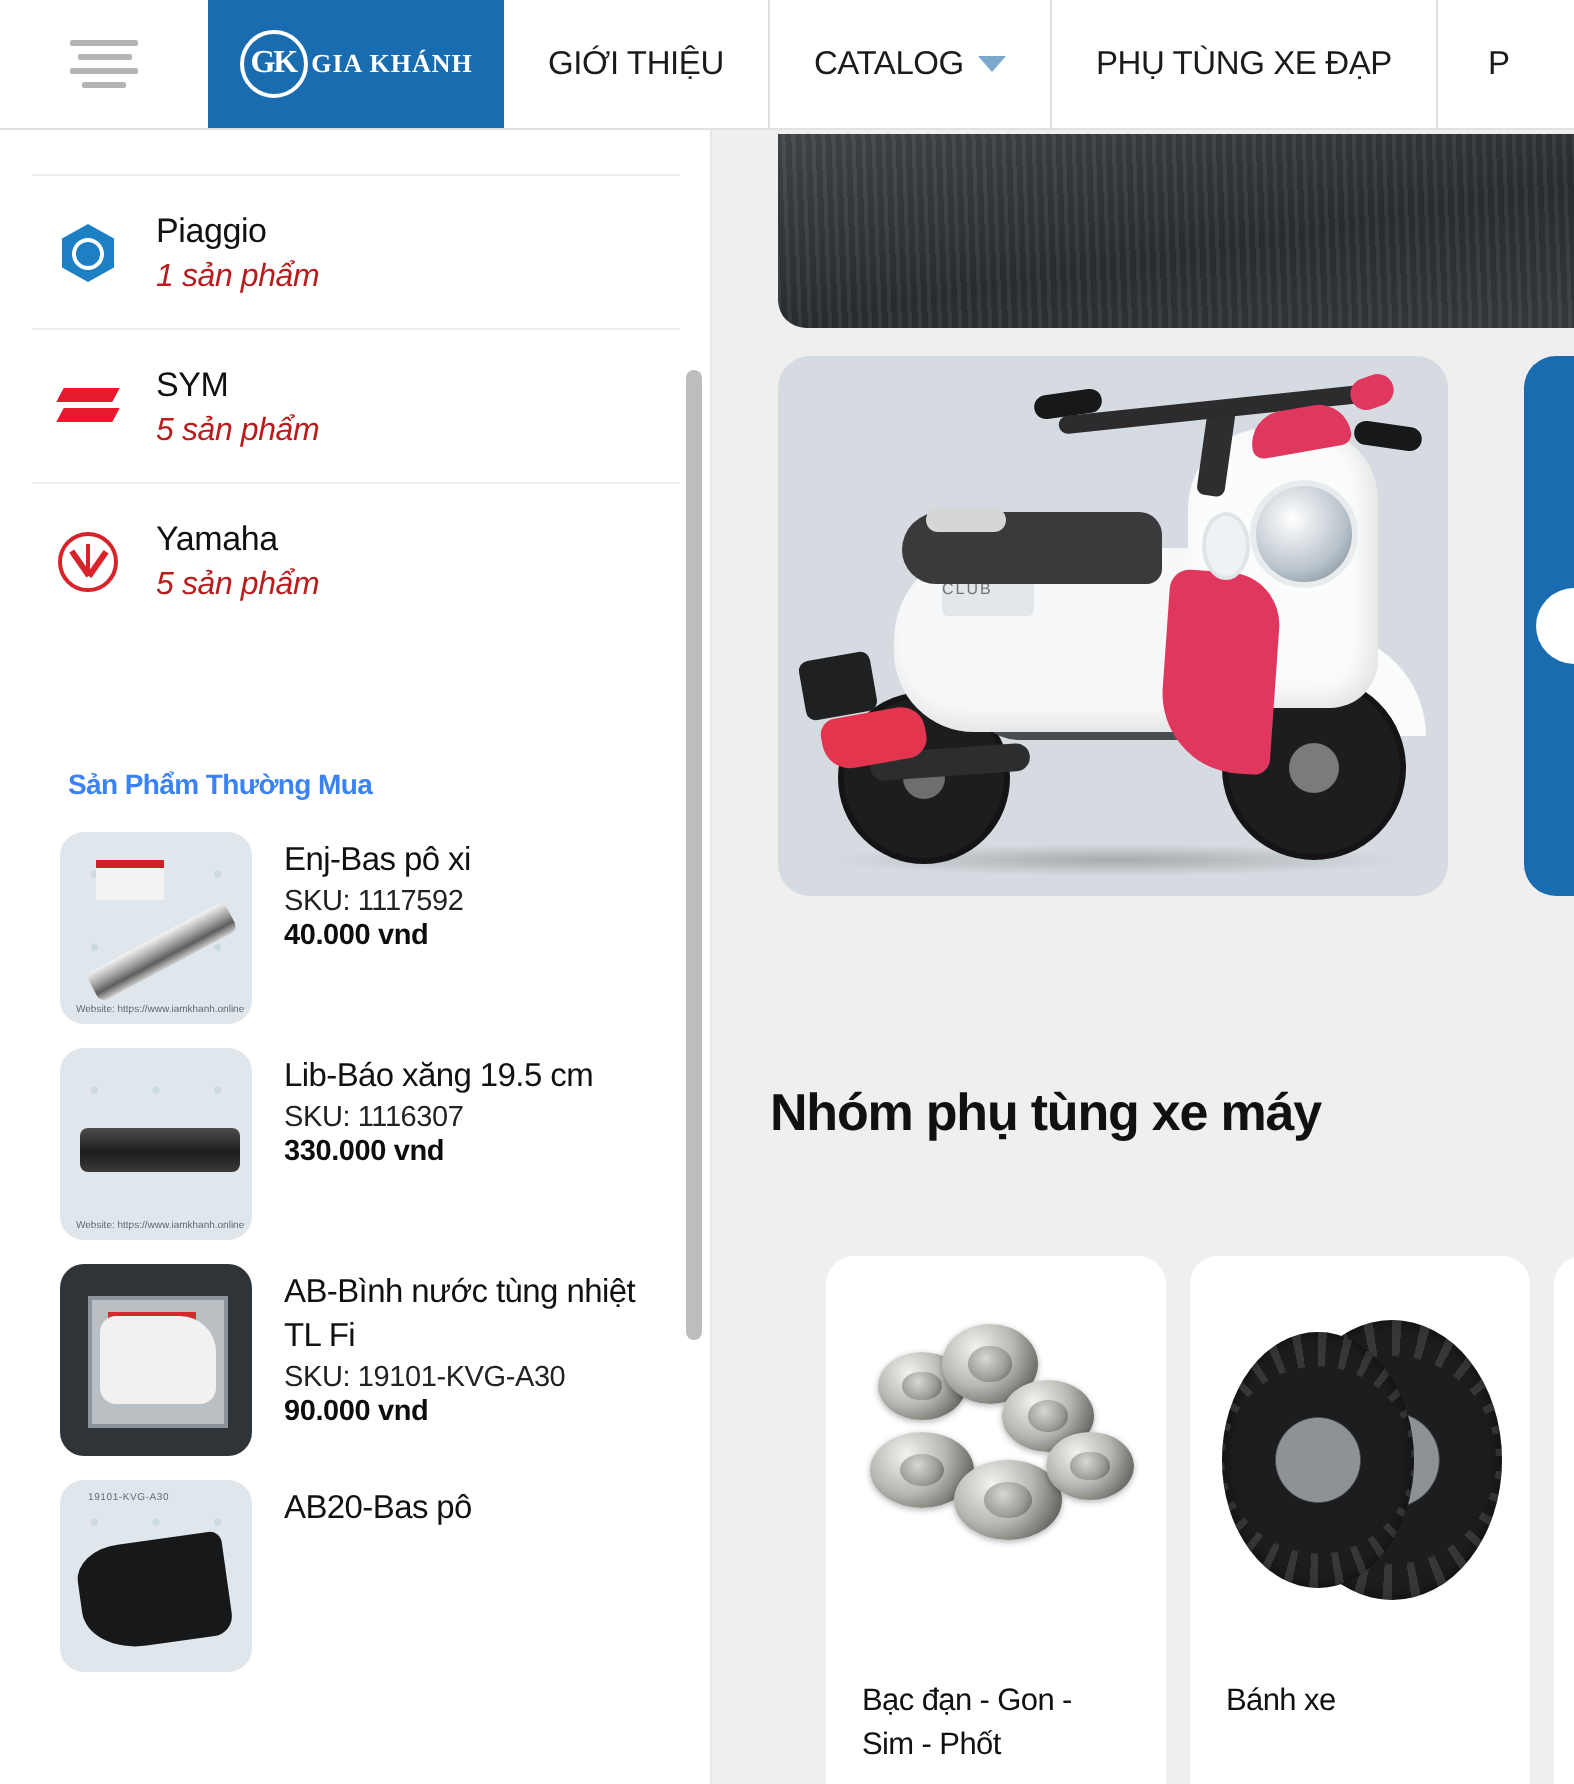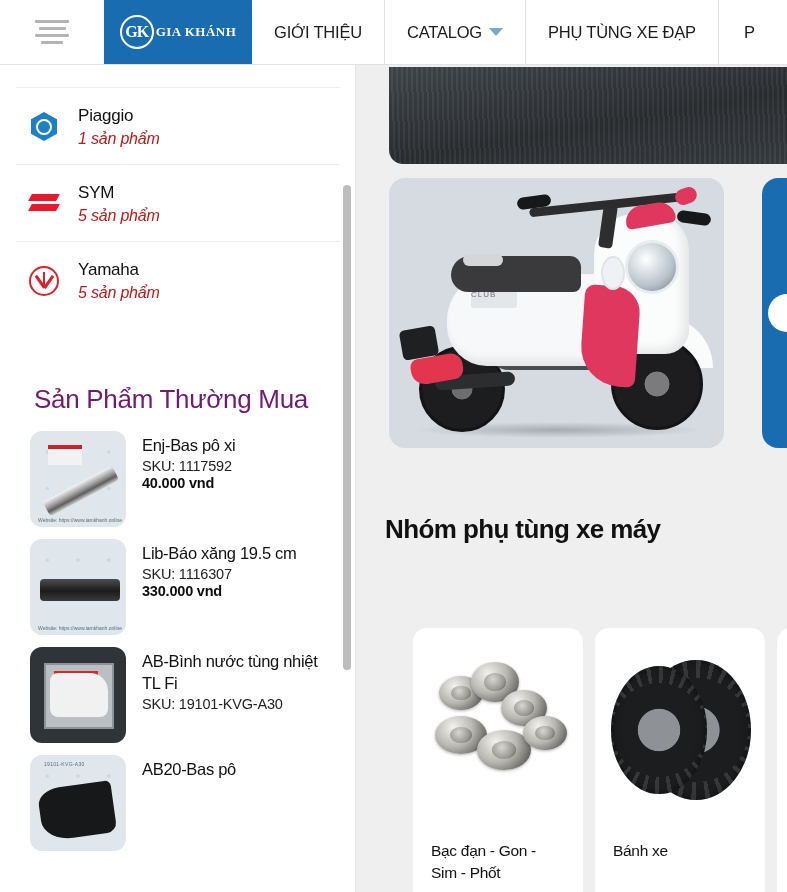--- a/index.html
+++ b/index.html
@@ -104,21 +104,21 @@
   }
   .ico-yamaha::before { transform: rotate(-35deg); }
   .ico-yamaha::after  { transform: rotate(35deg); }
   .ico-yamaha .stem {
     position: absolute; width: 2.5px; height: 16px; background: #d8232a;
     left: 11.5px; top: 4px;
   }
 
   .sb-gap { height: 62px; }
   .sb-heading {
-    font-size: 26px; font-weight: normal; color: #701a75;
+    font-size: 14px; font-weight: bold; color: #3b82f6;
     padding: 4px 0 10px 18px; letter-spacing: -0.3px;
   }
 
   .prod-row { display: flex; gap: 16px; padding: 6px 2px 6px 14px; cursor: pointer; }
   .prod-thumb {
     width: 96px; height: 96px; flex: 0 0 96px; border-radius: 12px;
     background: #dfe7ec; position: relative; overflow: hidden;
   }
   .prod-thumb .wm {
     position: absolute; inset: 0;
@@ -293,21 +293,21 @@
     left: 82px; top: 104px; width: 46px; height: 26px; background: #e4e7ea;
     border-radius: 3px; font-size: 8px; color: #6d7479; 
     line-height: 26px; letter-spacing: 1px;
   }
   .sc-shadow {
     left: 24px; top: 244px; width: 290px; height: 16px; border-radius: 50%;
     background: radial-gradient(ellipse, rgba(0,0,0,.22), transparent 70%);
   }
 
   .section-title {
-    position: absolute; left: 28px; top: 449px; font-size: 26px;
+    position: absolute; left: 28px; top: 476px; font-size: 26px;
     font-weight: bold; color: #111; letter-spacing: -0.6px; white-space: nowrap;
   }
 
   .cat-card {
     position: absolute; top: 563px; background: #ffffff; border-radius: 14px;
     overflow: hidden; cursor: pointer;
   }
   .cat-card.c1 { left: 56px; width: 170px; height: 329px; }
   .cat-card.c2 { left: 238px; width: 170px; height: 329px; }
   .cat-card.c3 { left: 420px; width: 170px; height: 329px; }
@@ -449,20 +449,21 @@
       <div class="prod-row">
         <div class="prod-thumb">
           <div class="art-dark"></div>
           <div class="art-bag"></div>
           <div class="art-redlbl"></div>
           <div class="art-tank"></div>
         </div>
         <div class="prod-info">
           <div class="prod-name">AB-Bình nước tùng nhiệt TL Fi</div>
           <div class="prod-sku">SKU: 19101-KVG-A30</div>
+          <div class="prod-price">90.000 vnd</div>
         </div>
       </div>
 
       <div class="prod-row">
         <div class="prod-thumb">
           <div class="wm"></div>
           <div class="art-tinytext">19101-KVG-A30</div>
           <div class="art-blackpart"></div>
         </div>
         <div class="prod-info">

